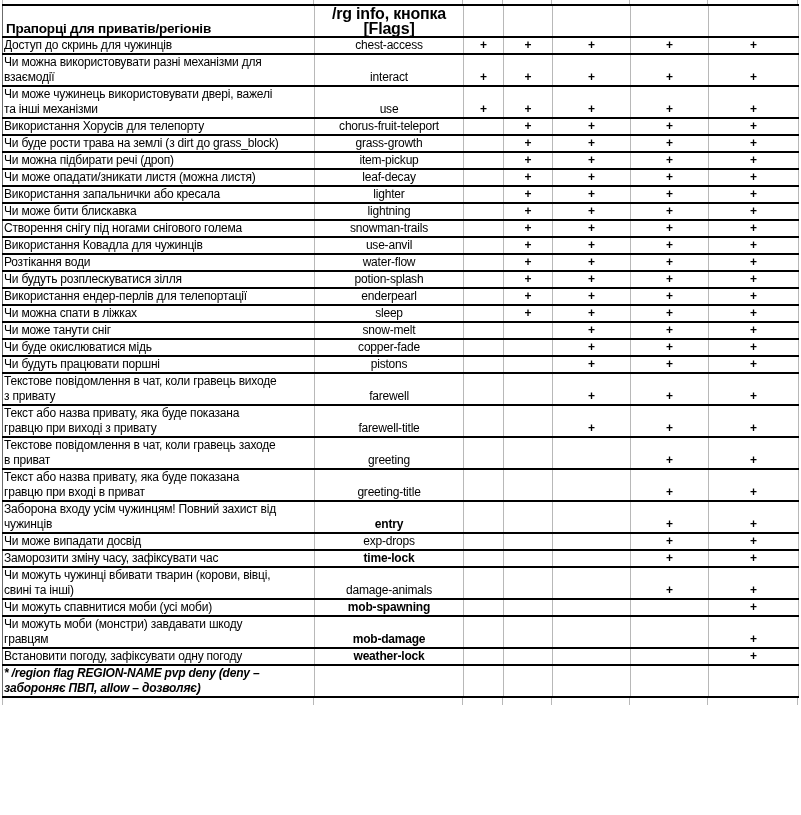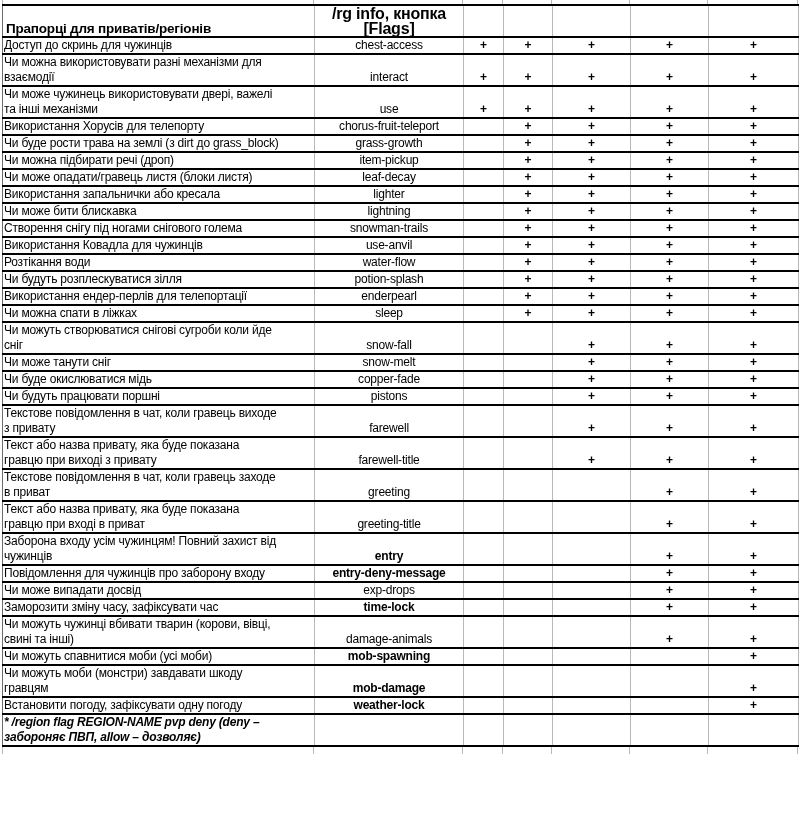--- a/index.html
+++ b/index.html
@@ -115,21 +115,21 @@
         <tr>
           <td class="desc">Чи можна підбирати речі (дроп)</td>
           <td class="flag">item-pickup</td>
           <td class="mark"></td>
           <td class="mark"><span>+</span></td>
           <td class="mark"><span>+</span></td>
           <td class="mark"><span>+</span></td>
           <td class="mark"><span>+</span></td>
         </tr>
         <tr>
-          <td class="desc">Чи може опадати/гравець листя (блоки листя)</td>
+          <td class="desc">Чи може опадати/зникати листя (можна листя)</td>
           <td class="flag">leaf-decay</td>
           <td class="mark"></td>
           <td class="mark"><span>+</span></td>
           <td class="mark"><span>+</span></td>
           <td class="mark"><span>+</span></td>
           <td class="mark"><span>+</span></td>
         </tr>
         <tr>
           <td class="desc">Використання запальнички або кресала</td>
           <td class="flag">lighter</td>
@@ -191,30 +191,20 @@
           <td class="mark"><span>+</span></td>
           <td class="mark"><span>+</span></td>
           <td class="mark"><span>+</span></td>
           <td class="mark"><span>+</span></td>
         </tr>
         <tr>
           <td class="desc">Чи можна спати в ліжках</td>
           <td class="flag">sleep</td>
           <td class="mark"></td>
           <td class="mark"><span>+</span></td>
-          <td class="mark"><span>+</span></td>
-          <td class="mark"><span>+</span></td>
-          <td class="mark"><span>+</span></td>
-        </tr>
-        <tr>
-          <td class="desc">Чи можуть створюватися снігові сугроби коли йде
-сніг</td>
-          <td class="flag">snow-fall</td>
-          <td class="mark"></td>
-          <td class="mark"></td>
           <td class="mark"><span>+</span></td>
           <td class="mark"><span>+</span></td>
           <td class="mark"><span>+</span></td>
         </tr>
         <tr>
           <td class="desc">Чи може танути сніг</td>
           <td class="flag">snow-melt</td>
           <td class="mark"></td>
           <td class="mark"></td>
           <td class="mark"><span>+</span></td>
@@ -276,29 +266,20 @@
           <td class="mark"></td>
           <td class="mark"></td>
           <td class="mark"></td>
           <td class="mark"><span>+</span></td>
           <td class="mark"><span>+</span></td>
         </tr>
         <tr>
           <td class="desc">Заборона входу усім чужинцям! Повний захист від
 чужинців</td>
           <td class="flag bold">entry</td>
-          <td class="mark"></td>
-          <td class="mark"></td>
-          <td class="mark"></td>
-          <td class="mark"><span>+</span></td>
-          <td class="mark"><span>+</span></td>
-        </tr>
-        <tr>
-          <td class="desc">Повідомлення для чужинців про заборону входу</td>
-          <td class="flag bold">entry-deny-message</td>
           <td class="mark"></td>
           <td class="mark"></td>
           <td class="mark"></td>
           <td class="mark"><span>+</span></td>
           <td class="mark"><span>+</span></td>
         </tr>
         <tr>
           <td class="desc">Чи може випадати досвід</td>
           <td class="flag">exp-drops</td>
           <td class="mark"></td>

